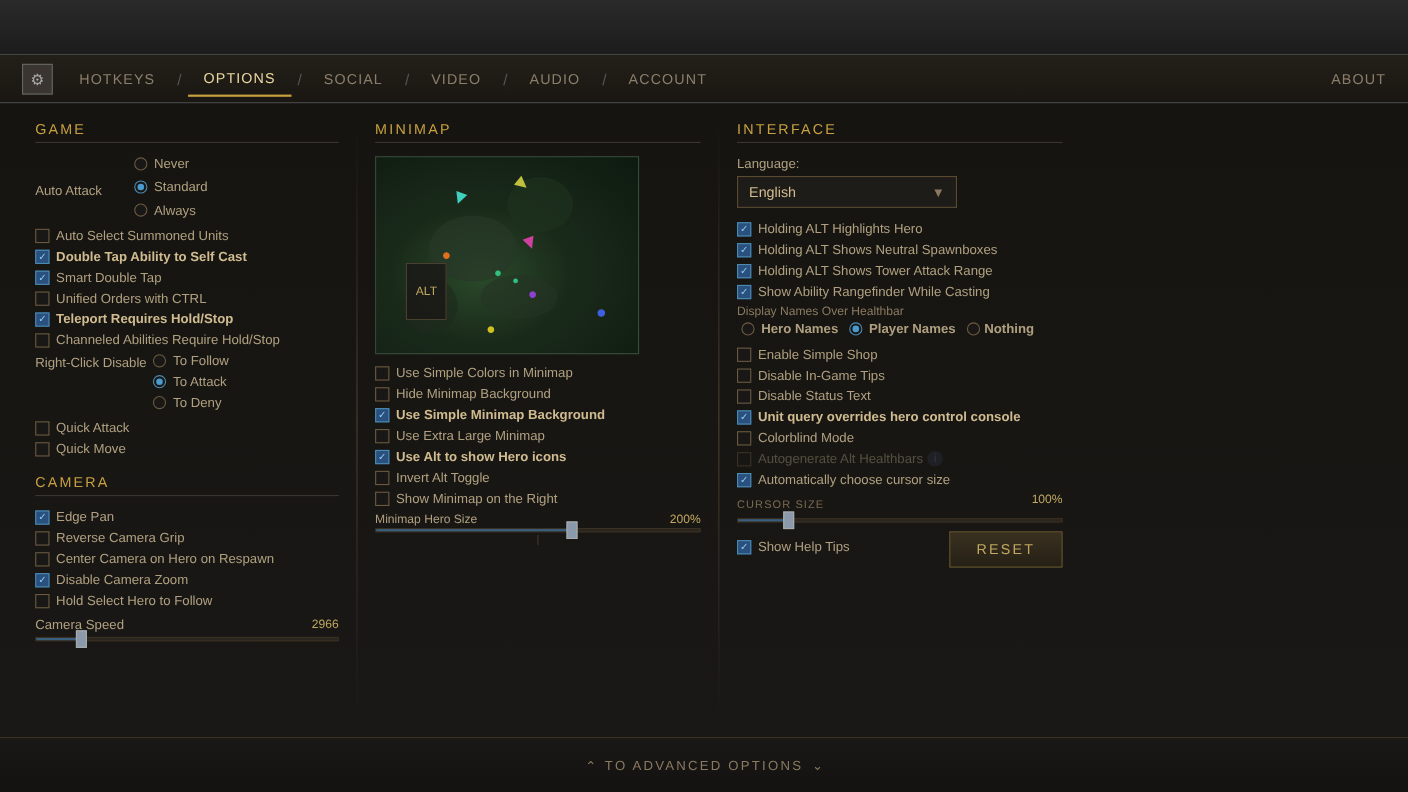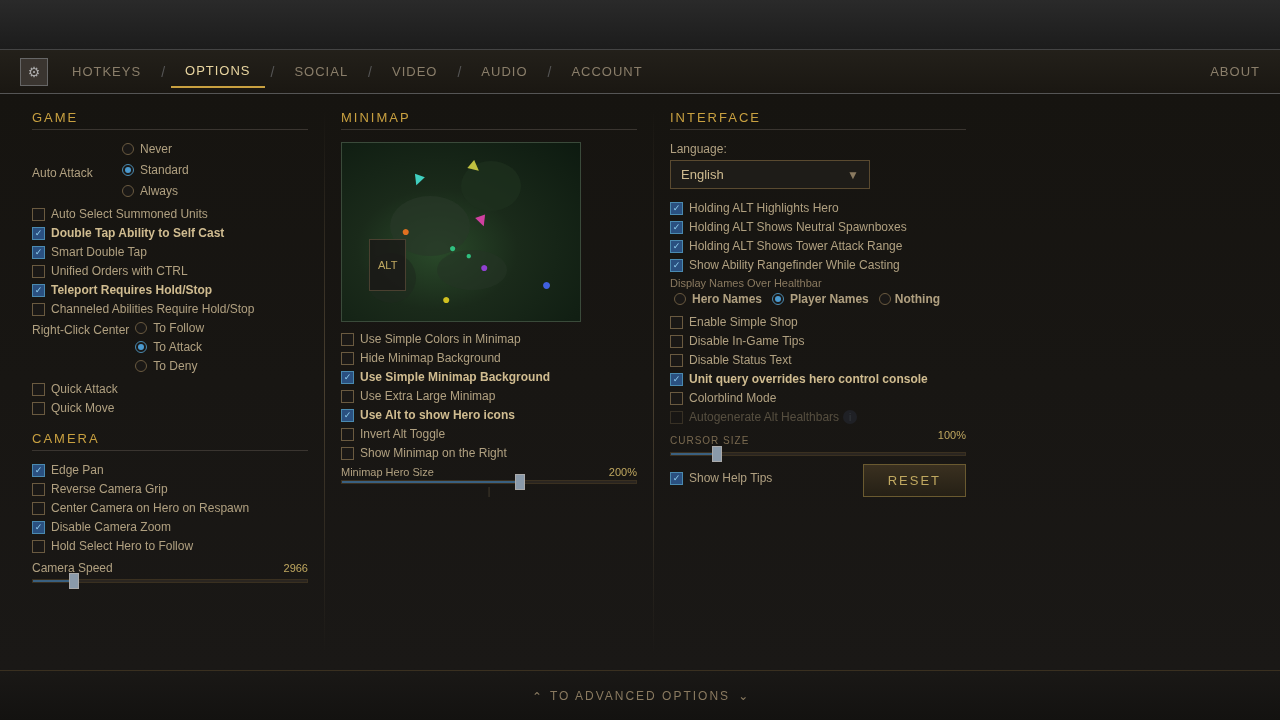--- a/index.html
+++ b/index.html
@@ -438,21 +438,21 @@
     <div class="option-row">
       <div class="cb checked"></div>
       <span class="option-label bold">Teleport Requires Hold/Stop</span>
     </div>
     <div class="option-row">
       <div class="cb"></div>
       <span class="option-label">Channeled Abilities Require Hold/Stop</span>
     </div>
 
     <div style="display:flex; align-items:flex-start; margin-top:4px; margin-bottom:4px;">
-      <span class="option-label" style="font-size:12px;color:#b0a080;margin-right:6px;padding-top:2px;">Right-Click Center</span>
+      <span class="option-label" style="font-size:12px;color:#b0a080;margin-right:6px;padding-top:2px;">Right-Click Disable</span>
       <div>
         <div class="option-row">
           <div class="rb"></div>
           <span class="option-label">To Follow</span>
         </div>
         <div class="option-row">
           <div class="rb checked"></div>
           <span class="option-label">To Attack</span>
         </div>
         <div class="option-row">
@@ -651,20 +651,24 @@
       <span class="option-label bold">Unit query overrides hero control console</span>
     </div>
     <div class="option-row">
       <div class="cb"></div>
       <span class="option-label">Colorblind Mode</span>
     </div>
     <div class="option-row disabled-option">
       <div class="cb"></div>
       <span class="option-label">Autogenerate Alt Healthbars</span>
       <span style="margin-left:4px;font-size:10px;color:#5a6a7a;background:#2a3040;border-radius:50%;width:14px;height:14px;display:inline-flex;align-items:center;justify-content:center;">i</span>
+    </div>
+    <div class="option-row">
+      <div class="cb checked"></div>
+      <span class="option-label">Automatically choose cursor size</span>
     </div>
 
     <div style="display:flex;justify-content:space-between;margin-top:4px;">
       <span class="small-section-label">CURSOR SIZE</span>
       <span class="slider-value">100%</span>
     </div>
     <div class="cursor-slider-row">
       <div class="slider-track" style="flex:1;position:relative;">
         <div class="slider-fill" style="width:15%;"></div>
         <div class="slider-thumb" style="left:14%;"></div>

